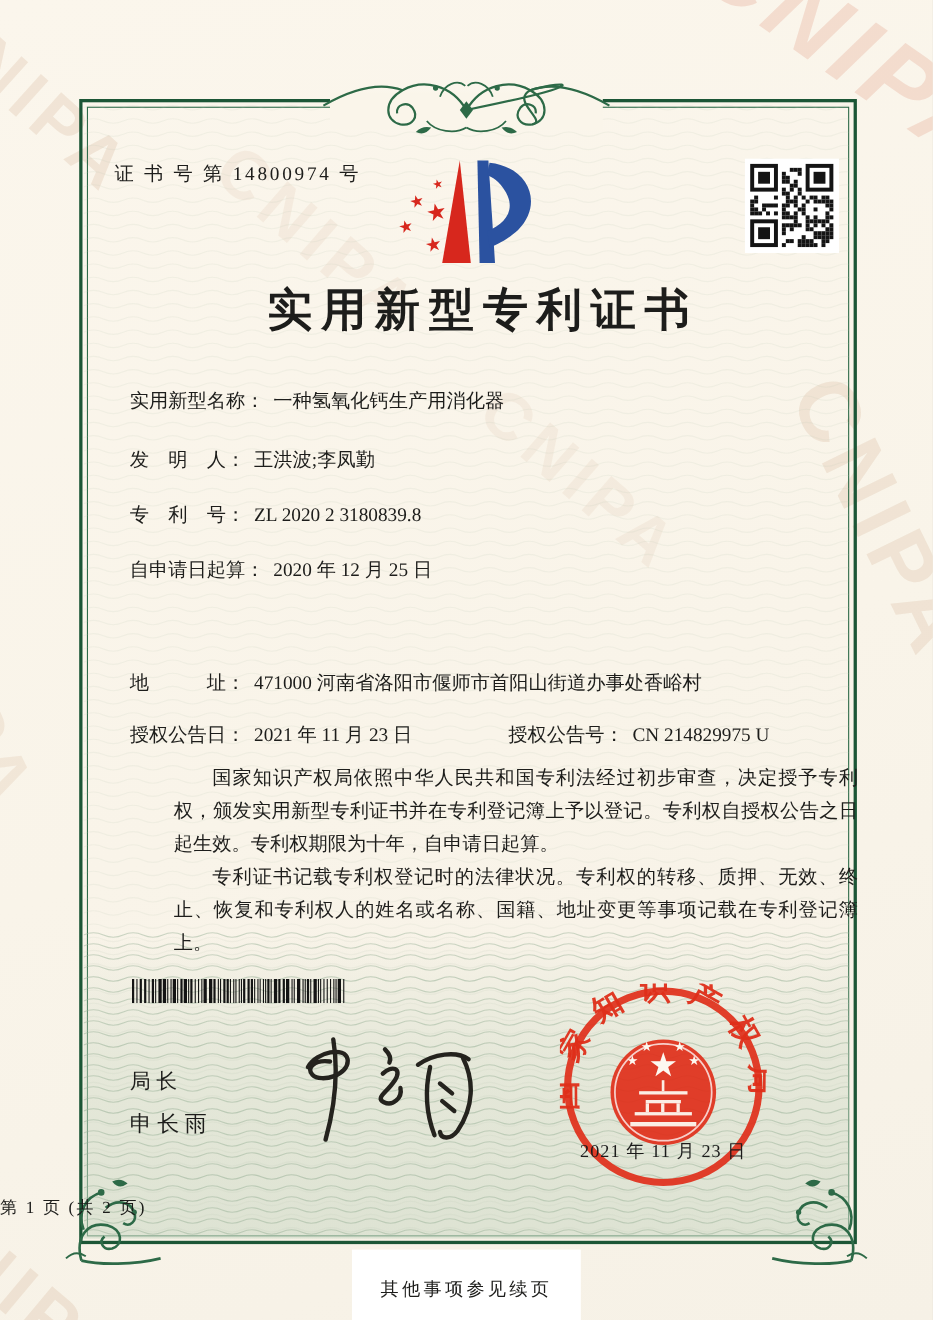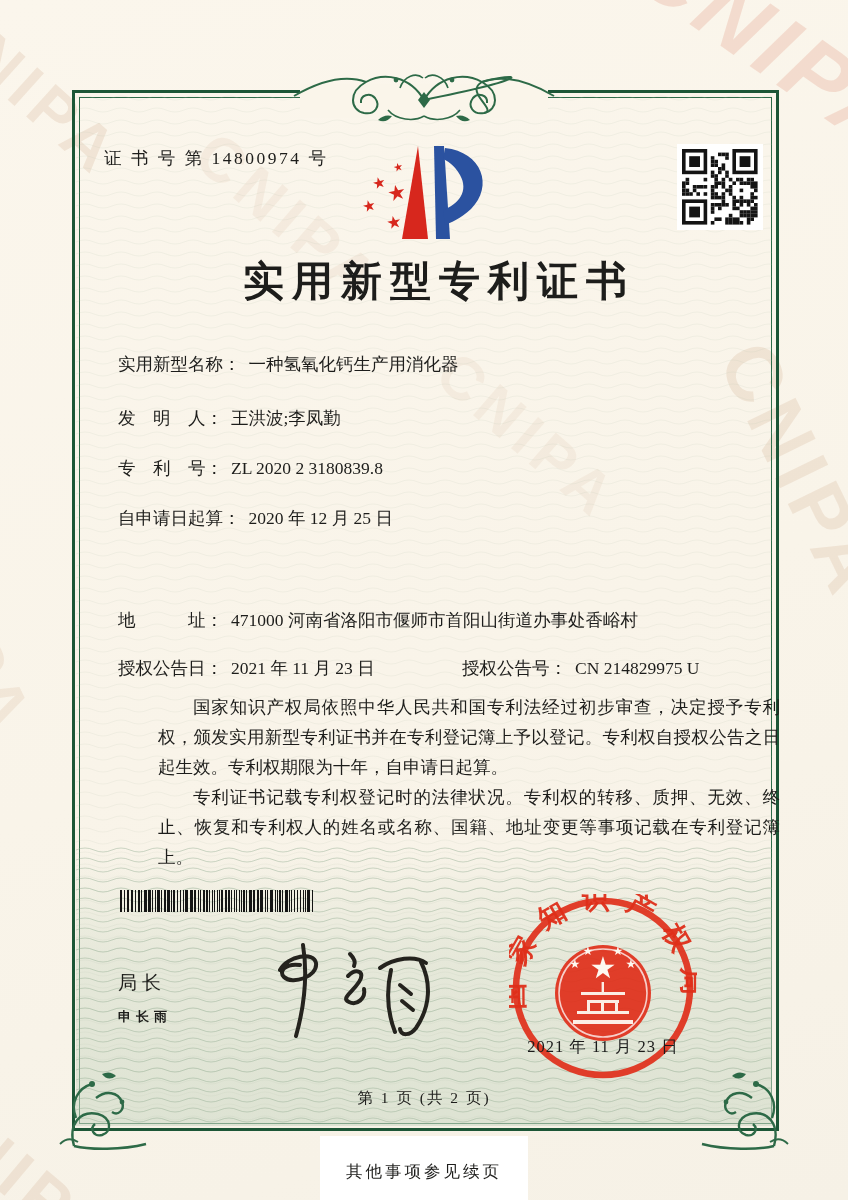--- a/index.html
+++ b/index.html
@@ -22,28 +22,28 @@
          font-size:41px;font-weight:700;letter-spacing:8px;}
   
   .row{position:absolute;left:118px;width:630px;font-size:17.5px;white-space:nowrap;}
   .row .vl{margin-left:8px;}
   .f0{top:352px}.f1{top:406px}.f2{top:456px}.f3{top:506px}.f4{top:556px}.f5{top:608px}.f6{top:656px}
   .pair2{position:absolute;left:344px;top:0;}
   .paras{position:absolute;left:118px;top:692px;width:622px;font-size:17.5px;line-height:30px;text-align:justify;margin-left:40px;}
   .paras p{margin:0;text-indent:2em;}
   
   .sig-title{position:absolute;left:118px;top:970px;font-size:19px;letter-spacing:5px;font-family:Liberation Serif, serif;}
-  .sig-name{position:absolute;left:118px;top:1008px;font-size:13px;letter-spacing:5px;font-weight:bold;}
+  .sig-name{position:absolute;left:118px;top:1008px;font-size:20px;letter-spacing:5px;}
   #sigSvg{position:absolute;left:250px;top:938px;}
   
   .seal{position:absolute;left:509px;top:894px;width:188px;height:188px;}
   .seal-date{position:absolute;left:512px;top:1036px;width:182px;text-align:center;
              font-size:16.5px;letter-spacing:1px;color:#1b1b1b;}
   
-  .page-no{position:absolute;left:0;top:1088px;width:848px;text-align:center;font-size:15.5px;letter-spacing:2px;}
+  .page-no{position:absolute;left:0;top:1088px;width:848px;text-align:left;font-size:15.5px;letter-spacing:2px;}
   .cont-box{position:absolute;left:50%;transform:translateX(-50%);top:1136px;background:#ffffff;
             padding:25px 26px;font-size:16.5px;letter-spacing:3px;white-space:nowrap;}
   .abs{position:absolute;}
 </style>
 </head>
 <body>
 
 <div class="page">
 
   <span class="wm" style="left:-35px;top:-18px;font-size:64px;opacity:.22;transform:rotate(42deg);">CNIPA</span>

